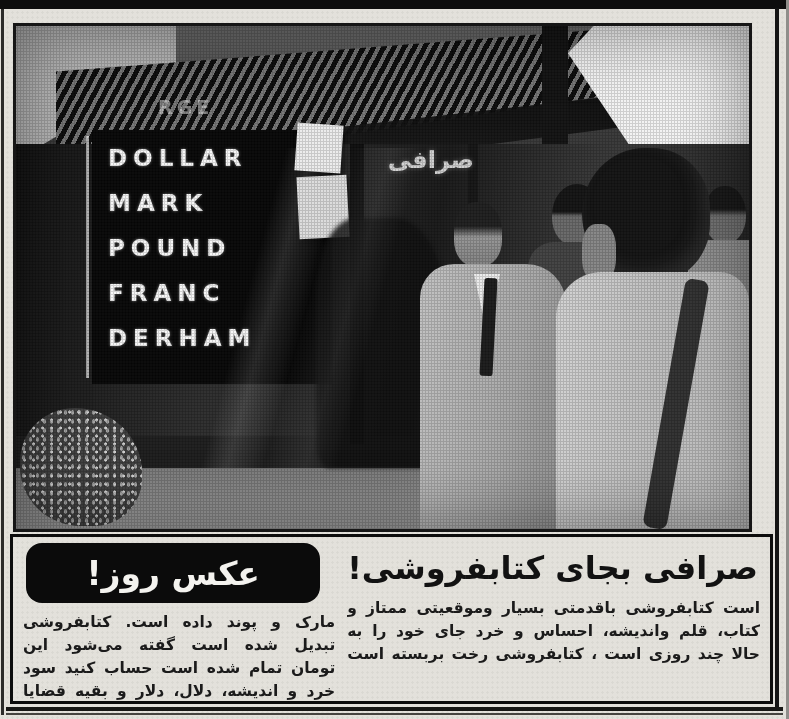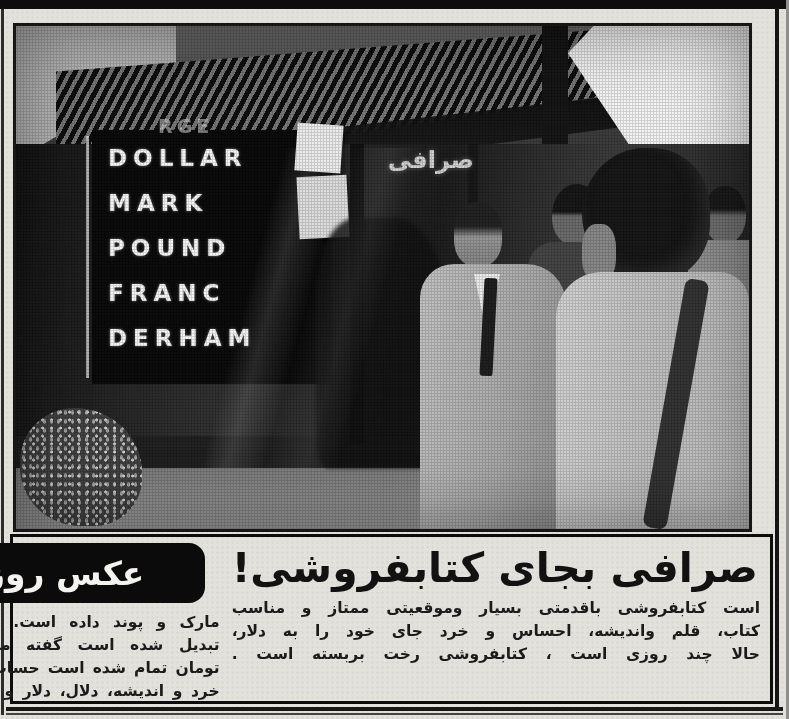--- a/index.html
+++ b/index.html
@@ -36,21 +36,21 @@
             background:linear-gradient(100deg,#131313 0%,#2e2e2c 30%,#1b1b19 55%,#3a3a38 76%,#232321 100%);}
   .ph-ledge{left:0;top:410px;width:430px;height:36px;background:#201f1d;}
   .ph-walk{left:0;top:442px;width:733px;height:61px;background:linear-gradient(180deg,#7b7a76,#9b9a96);}
   .ph-plant{left:4px;top:382px;width:122px;height:118px;background-color:#41403a;
             background-image:radial-gradient(#cac9c1 1.5px,transparent 2px),radial-gradient(#9fa097 1.5px,transparent 2px);
             background-size:9px 8px,7px 9px;border-radius:45% 55% 40% 50%;}
   .ph-signline{left:70px;top:110px;width:3px;height:242px;background:#e9e9e4;opacity:.7;}
   .ph-signboard{left:76px;top:104px;width:240px;height:254px;background:#090909;}
   .ph-sign-text{left:92px;top:110px;width:220px;color:#f2f2ee;font-weight:bold;font-size:23px;
                 letter-spacing:6px;line-height:45px;text-shadow:0 0 3px rgba(255,255,255,.45);}
-  .ph-faint-rge{left:142px;top:70px;color:#dbdbd5;opacity:.55;font-weight:bold;font-size:19px;letter-spacing:4px;margin-top:19px;}
+  .ph-faint-rge{left:142px;top:70px;color:#dbdbd5;opacity:.55;font-weight:bold;font-size:19px;letter-spacing:4px;}
   .ph-paper1{left:280px;top:98px;width:46px;height:48px;background:#e7e7e2;transform:rotate(4deg);
              box-shadow:2px 3px 4px rgba(0,0,0,.55);}
   .ph-paper2{left:282px;top:150px;width:50px;height:62px;background:#d8d8d3;transform:rotate(-3deg);
              box-shadow:2px 3px 4px rgba(0,0,0,.55);}
   .ph-mullion{left:334px;top:118px;width:14px;height:300px;background:#0c0c0c;opacity:.85;}
   .ph-mullion2{left:452px;top:118px;width:10px;height:122px;background:#101010;opacity:.6;}
   .ph-sarrafi{left:368px;top:120px;width:90px;color:#edebe5;font-size:24px;font-weight:bold;
               direction:rtl;opacity:.85;text-shadow:0 0 5px rgba(255,255,255,.35);}
   .ph-crowd{left:300px;top:192px;width:132px;height:250px;background:#101010;opacity:.85;
             border-radius:30% 40% 10% 10%;filter:blur(2px);}
@@ -83,21 +83,21 @@
             background-size:3px 3px;opacity:.26;}
   .ph-grain{inset:0;background-image:radial-gradient(rgba(255,255,255,.5) .8px,transparent 1.2px);
             background-size:3px 3px;background-position:1.5px 1.5px;opacity:.13;}
   .ph-vig{inset:0;box-shadow:inset 0 0 70px rgba(0,0,0,.4);}
 
   
   .text-box{position:absolute;left:10px;top:534px;width:763px;height:170px;box-sizing:border-box;
             border:3px solid #0c0c0c;display:flex;direction:rtl;padding:4px 10px 2px 10px;gap:12px;
             color:#1b1b1b;}
   .col{flex:1 1 50%;direction:rtl;}
-  .headline{margin:2px 2px 4px 0;font-size:41px;line-height:50px;font-weight:bold;
+  .headline{margin:2px 2px 4px 0;font-size:32px;line-height:50px;font-weight:bold;
             text-align:right;white-space:nowrap;color:#121212;}
   .badge{width:292px;height:58px;margin:3px 16px 9px auto;background:#0b0b0b;border-radius:15px;
          display:flex;align-items:center;justify-content:center;color:#f4f3ef;
          font-size:33px;font-weight:bold;box-shadow:0 0 0 1px #0b0b0b;}
   .line{margin:0;font-size:15.5px;font-weight:bold;line-height:23px;height:23px;overflow:hidden;
         text-align:justify;text-align-last:justify;word-spacing:1px;}
 </style>
 </head>
 <body>
 

